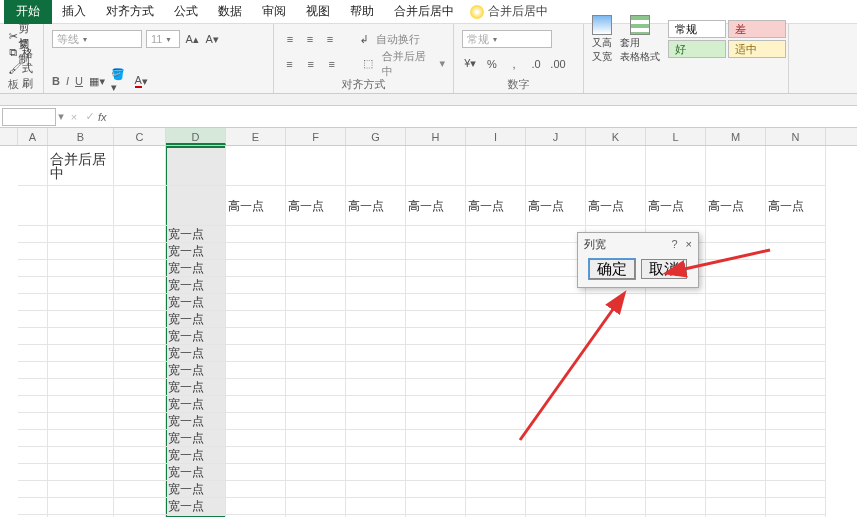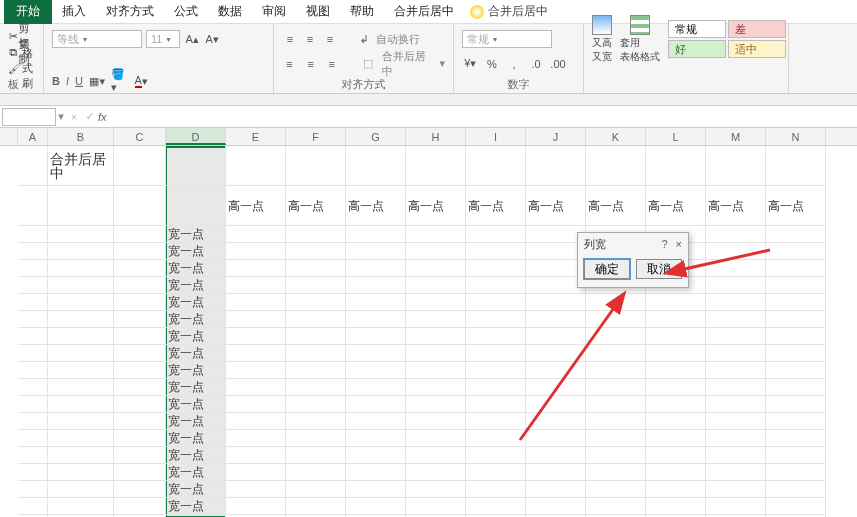--- a/index.html
+++ b/index.html
@@ -54,29 +54,29 @@
 .w-e { width: 60px; } .w-f { width: 60px; } .w-g { width: 60px; } .w-h { width: 60px; }
 .w-i { width: 60px; } .w-j { width: 60px; } .w-k { width: 60px; } .w-l { width: 60px; }
 .w-m { width: 60px; } .w-n { width: 60px; }
 
 .body-rows { position: relative; }
 .cell { position: absolute; border-right: 1px solid #e4e4e4; border-bottom: 1px solid #e4e4e4; line-height: 1; display: flex; align-items: center; padding-left: 2px; font-size: 12px; color: #333; }
 .colD-sel { position: absolute; left: 166px; top: 0; width: 60px; height: 371px; background: #e8e8e8; border: 1px solid #107c41; border-top: 2px solid #107c41; }
 .bigcell { font-size: 14px; }
 
 
-.dlg { position: absolute; left: 577px; top: 232px; width: 112px; background: #f5f5f5; border: 1px solid #a8a8a8; box-shadow: 2px 2px 6px rgba(0,0,0,0.25); }
+.dlg { position: absolute; left: 577px; top: 232px; width: 122px; background: #f5f5f5; border: 1px solid #a8a8a8; box-shadow: 2px 2px 6px rgba(0,0,0,0.25); }
 .dlg-title { height: 22px; display: flex; align-items: center; padding: 0 6px; font-size: 11px; color: #333; }
 .dlg-title .t { flex: 1; }
 .dlg-title .q { margin-right: 8px; color: #666; }
 .dlg-title .x { color: #555; }
 .dlg-body { padding: 6px 8px 4px; display: flex; align-items: center; gap: 6px; }
 .dlg-body input { width: 48px; height: 16px; border: 1px solid #888; background: #fff; font-size: 11px; padding-left: 3px; }
 .dlg-btns { display: flex; justify-content: center; gap: 6px; padding: 4px 6px 8px; }
-.dlg-btns button { width: 46px; height: 20px; font-size: 12px; border: 1px solid #888; background: #eee; }
+.dlg-btns button { width: 46px; height: 20px; font-size: 15px; border: 1px solid #888; background: #eee; }
 .dlg-btns button.primary { outline: 1px solid #5b9bd5; }
 
 
 .arrow-svg { position: absolute; pointer-events: none; }
 </style>
 </head>
 <body>
 
 <div class="menubar">
   <div class="tab-home">开始</div>

